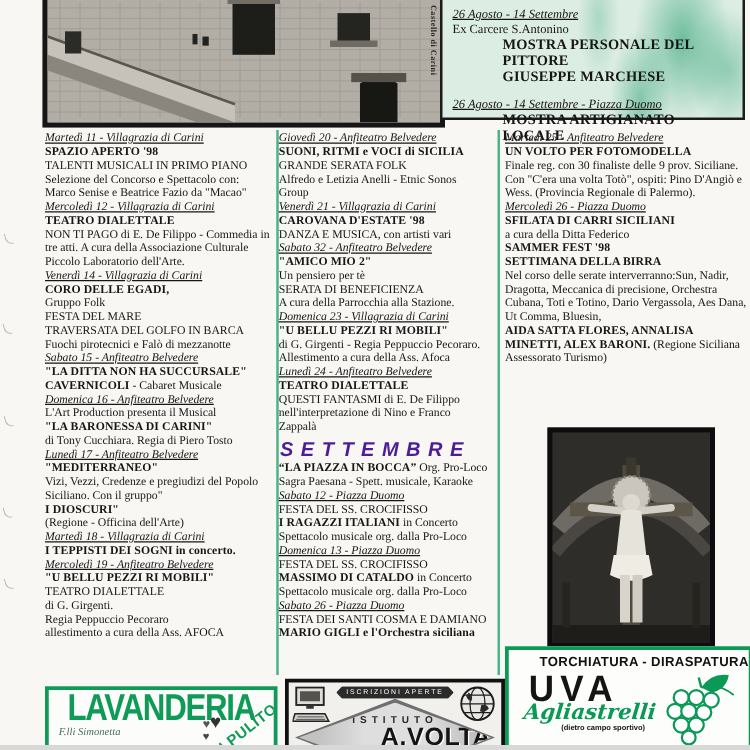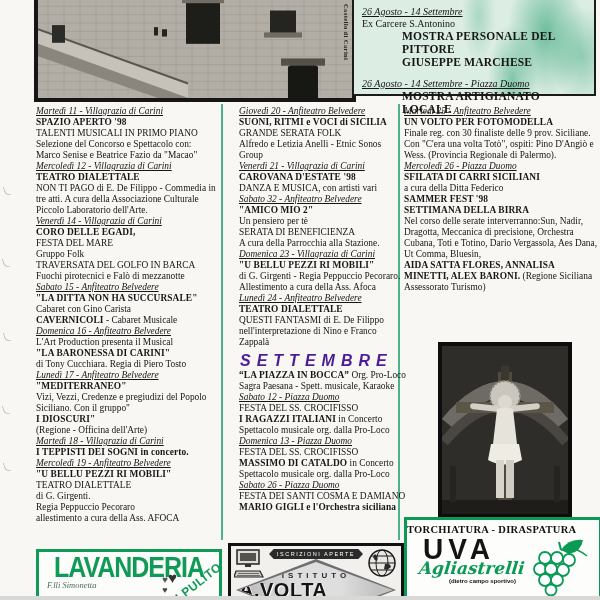--- a/index.html
+++ b/index.html
@@ -32,21 +32,21 @@
   .expo .ex-title{font-weight:bold;font-size:11.5px;line-height:13px;letter-spacing:.2px;margin-left:40px;}
   .expo .gap{height:9px;}
 
   
   .sep{position:absolute;top:104px;width:2px;height:436px;background:#4cb287;}
   .sep1{left:221px;} .sep2{left:398px;}
 
   
   .col{position:absolute;top:106px;font-size:9.4px;line-height:11px;}
   .col1{left:36px;width:183px;}
-  .col2{left:239px;width:167px;}
+  .col2{left:223px;width:167px;}
   .col3{left:404px;width:194px;}
   .ev-date{font-style:italic;text-decoration:underline;}
   .ev-line{}
   .seg-b{font-weight:bold;letter-spacing:.1px;}
   .settembre{margin:7px 0 4px 1px;font-family:"Liberation Sans",sans-serif;font-style:italic;
              font-weight:bold;font-size:16px;letter-spacing:6px;color:#4c1d95;}
 
   
   .crucifix{position:absolute;left:438px;top:342px;width:126px;height:168px;border:4px solid #0d0d0d;background:#2e2e2e;}
   .crucifix svg{display:block;width:100%;height:100%;}
@@ -73,29 +73,29 @@
               font-size:5.5px;letter-spacing:1.5px;padding:2px 8px;
               clip-path:polygon(5% 0,95% 0,100% 50%,95% 100%,5% 100%,0 50%);white-space:nowrap;}
   .ist-diamond{position:absolute;left:50%;top:13px;transform:translateX(-50%);
                width:160px;height:62px;clip-path:polygon(50% 0,100% 50%,50% 100%,0 50%);
                background:#6f6f6f;}
   .ist-diamond-in{position:absolute;left:3px;top:3px;width:154px;height:56px;
                clip-path:polygon(50% 0,100% 50%,50% 100%,0 50%);
                background:radial-gradient(circle at 50% 45%, #dedede 0 30%, #c2c2c2 75%);}
   .ist-l1{margin-top:9px;text-align:center;font-family:"Liberation Sans",sans-serif;
           font-weight:bold;font-size:8px;letter-spacing:4px;color:#2a2a2a;}
-  .ist-l2{text-align:left;font-family:"Liberation Sans",sans-serif;font-weight:bold;
+  .ist-l2{text-align:right;font-family:"Liberation Sans",sans-serif;font-weight:bold;
           font-size:20px;letter-spacing:.5px;color:#141414;text-shadow:1px 1px 0 #fff;line-height:20px;}
   .ist-computer{position:absolute;left:3px;top:3px;}
   .ist-globe{position:absolute;right:4px;top:2px;}
 
   .ad-uva{position:absolute;left:404px;top:517px;width:192px;height:92px;
           border:3px solid #0a9a55;background:#fdfdfb;overflow:hidden;}
-  .uva-header{font-family:Liberation Serif, serif;font-weight:bold;font-size:10.5px;
-              text-align:left;margin-top:4px;letter-spacing:.3px;color:#111;}
+  .uva-header{font-family:Liberation Sans, sans-serif;font-weight:bold;font-size:10.5px;
+              text-align:right;margin-top:4px;letter-spacing:.3px;color:#111;}
   .uva-title{font-family:"Liberation Sans",sans-serif;font-weight:bold;font-size:28px;
              letter-spacing:5px;color:#141414;margin:2px 0 0 16px;line-height:26px;
              display:inline-block;transform:scaleY(1.05);}
   .uva-script{font-family:"DejaVu Serif",serif;font-style:italic;font-weight:bold;font-size:17px;
               color:#0a9a55;margin:-3px 0 0 12px;transform:skewX(-6deg);display:block;line-height:17px;}
   .uva-note{font-family:"Liberation Sans",sans-serif;font-weight:bold;font-size:6px;
             margin:1px 0 0 42px;color:#111;}
   .uva-grapes{position:absolute;right:6px;top:16px;}
 </style>
 </head>
@@ -155,29 +155,28 @@
           <div class="ev-line"><span>Marco Senise e Beatrice Fazio da "Macao"</span></div>
         </div>
         <div class="ev">
           <div class="ev-date">Mercoledì 12 - Villagrazia di Carini</div>
           <div class="ev-line"><span class="seg-b">TEATRO DIALETTALE</span></div>
           <div class="ev-line"><span>NON TI PAGO di E. De Filippo - Commedia in tre atti. A cura della Associazione Culturale Piccolo Laboratorio dell'Arte.</span></div>
         </div>
         <div class="ev">
           <div class="ev-date">Venerdì 14 - Villagrazia di Carini</div>
           <div class="ev-line"><span class="seg-b">CORO DELLE EGADI,</span></div>
+          <div class="ev-line"><span>Gruppo Folk</span></div>
           <div class="ev-line"><span>FESTA DEL MARE</span></div>
-          <div class="ev-line"><span>Gruppo Folk</span></div>
           <div class="ev-line"><span>TRAVERSATA DEL GOLFO IN BARCA</span></div>
           <div class="ev-line"><span>Fuochi pirotecnici e Falò di mezzanotte</span></div>
         </div>
         <div class="ev">
           <div class="ev-date">Sabato 15 - Anfiteatro Belvedere</div>
           <div class="ev-line"><span class="seg-b">"LA DITTA NON HA SUCCURSALE"</span></div>
-          <div class="ev-line"><span>Cabaret con Gino Carista</span></div>
           <div class="ev-line"><span class="seg-b">CAVERNICOLI</span><span> - Cabaret Musicale</span></div>
         </div>
         <div class="ev">
           <div class="ev-date">Domenica 16 - Anfiteatro Belvedere</div>
           <div class="ev-line"><span>L'Art Production presenta il Musical</span></div>
           <div class="ev-line"><span class="seg-b">"LA BARONESSA DI CARINI"</span></div>
           <div class="ev-line"><span>di Tony Cucchiara. Regia di Piero Tosto</span></div>
         </div>
         <div class="ev">
           <div class="ev-date">Lunedì 17 - Anfiteatro Belvedere</div>

